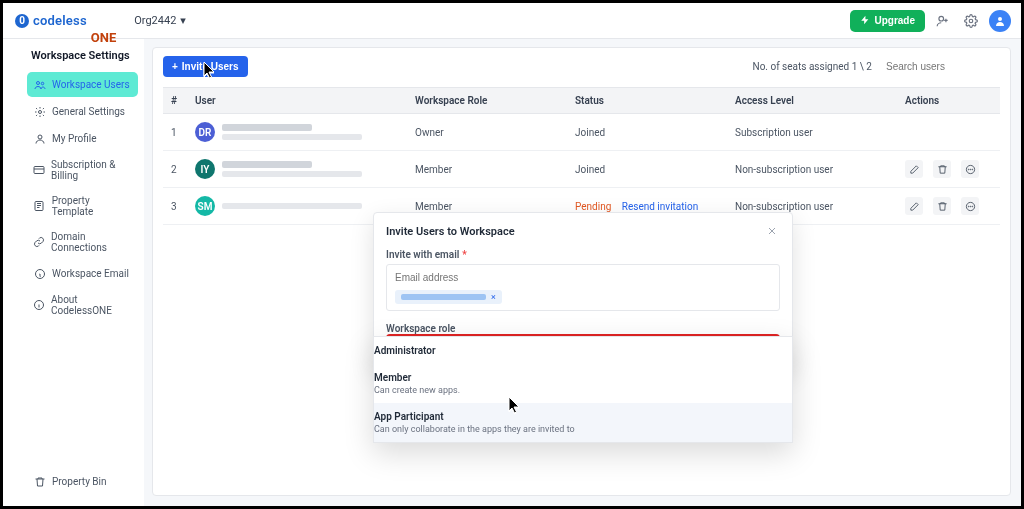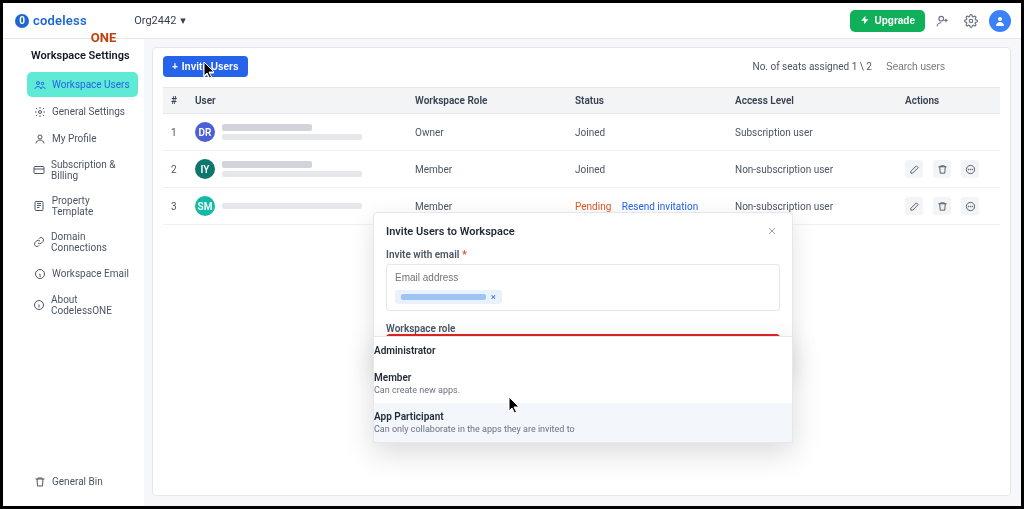--- a/index.html
+++ b/index.html
@@ -269,21 +269,21 @@
     </div>
 
     <div class="sidebar-spacer"></div>
 
     <div class="nav-item">
       <span class="nav-icon">
         <svg width="12" height="12" viewBox="0 0 24 24" fill="none" stroke="currentColor" stroke-width="2">
             <path d="M3 6h18M8 6V4h8v2M6 6l1 14h10l1-14"></path>
           </svg>
       </span>
-      <span>General Bin</span>
+      <span>Property Bin</span>
     </div>
   </div>
 
   <div class="content">
     <div class="panel">
 
       <div class="panel-top">
         <button class="invite-btn">
           <span>+</span>
           <span>Invite Users</span>

